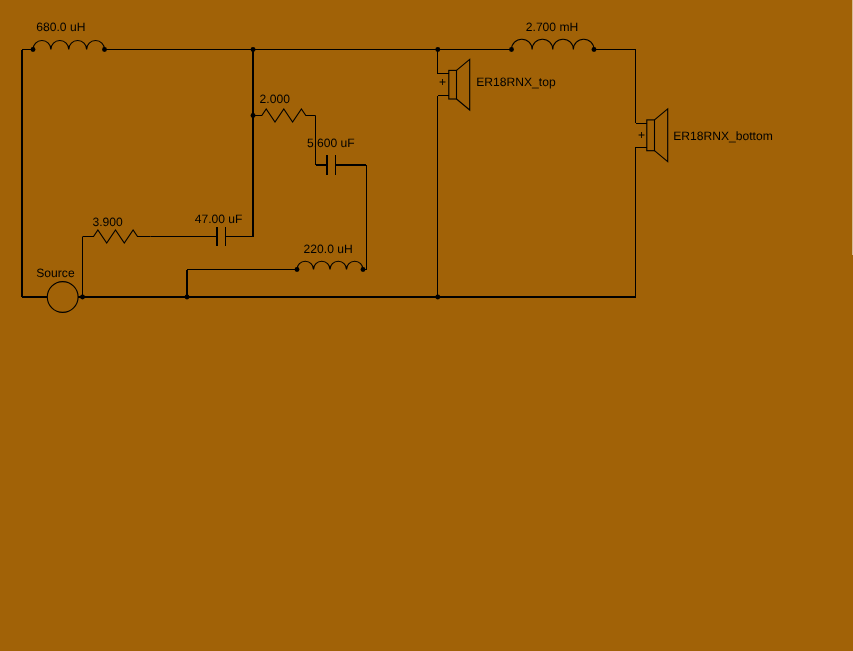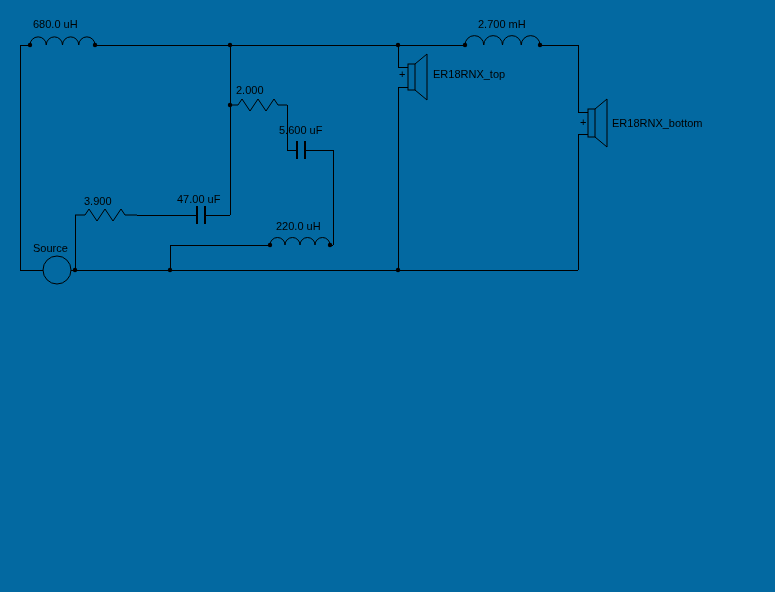--- a/index.html
+++ b/index.html
@@ -4,21 +4,21 @@
 <style>
   html, body {
     margin: 0;
     padding: 0;
     background: #ffffff;
   }
   .canvas {
     position: relative;
     width: 775px;
     height: 592px;
-    background: #0369a1;
+    background: #a16207;
     font-family: "Liberation Sans", "DejaVu Sans", sans-serif;
     overflow: hidden;
   }
   svg { display: block; }
   svg text {
     font-family: "Liberation Sans", "DejaVu Sans", sans-serif;
     font-size: 11px;
     fill: #000000;
   }
   .wire  { stroke: #000000; stroke-width: 1; fill: none; shape-rendering: crispEdges; }

